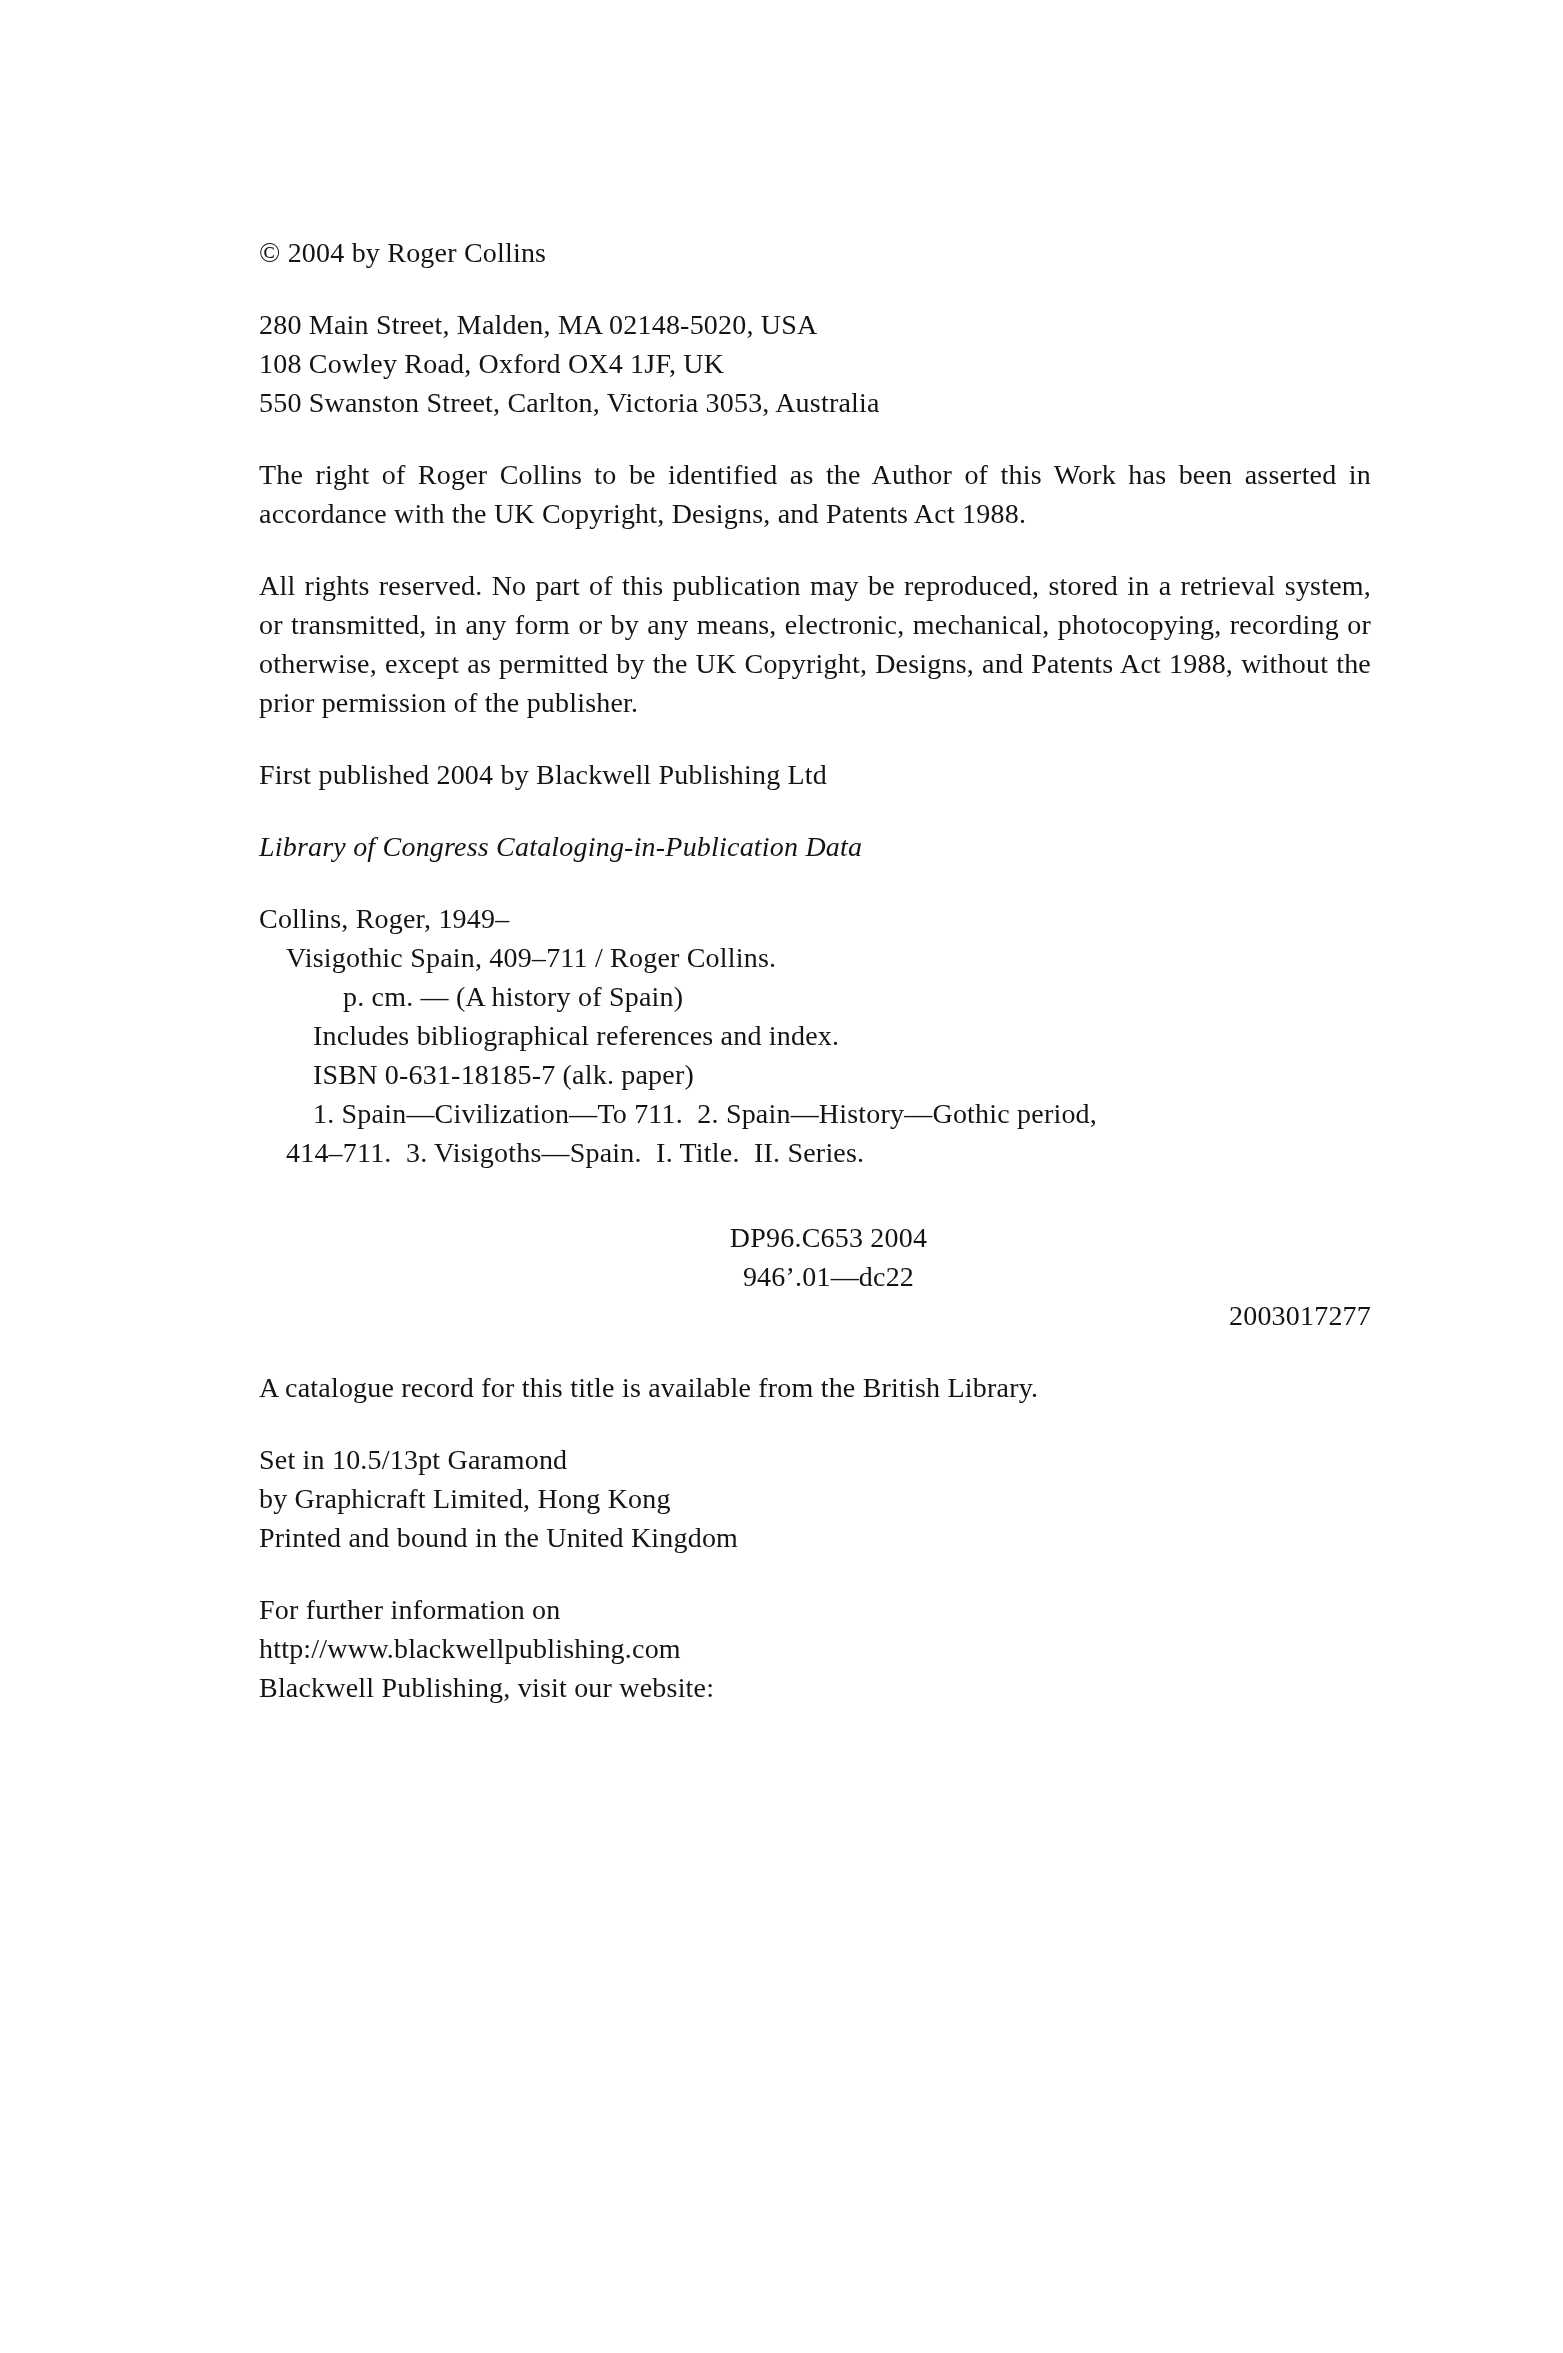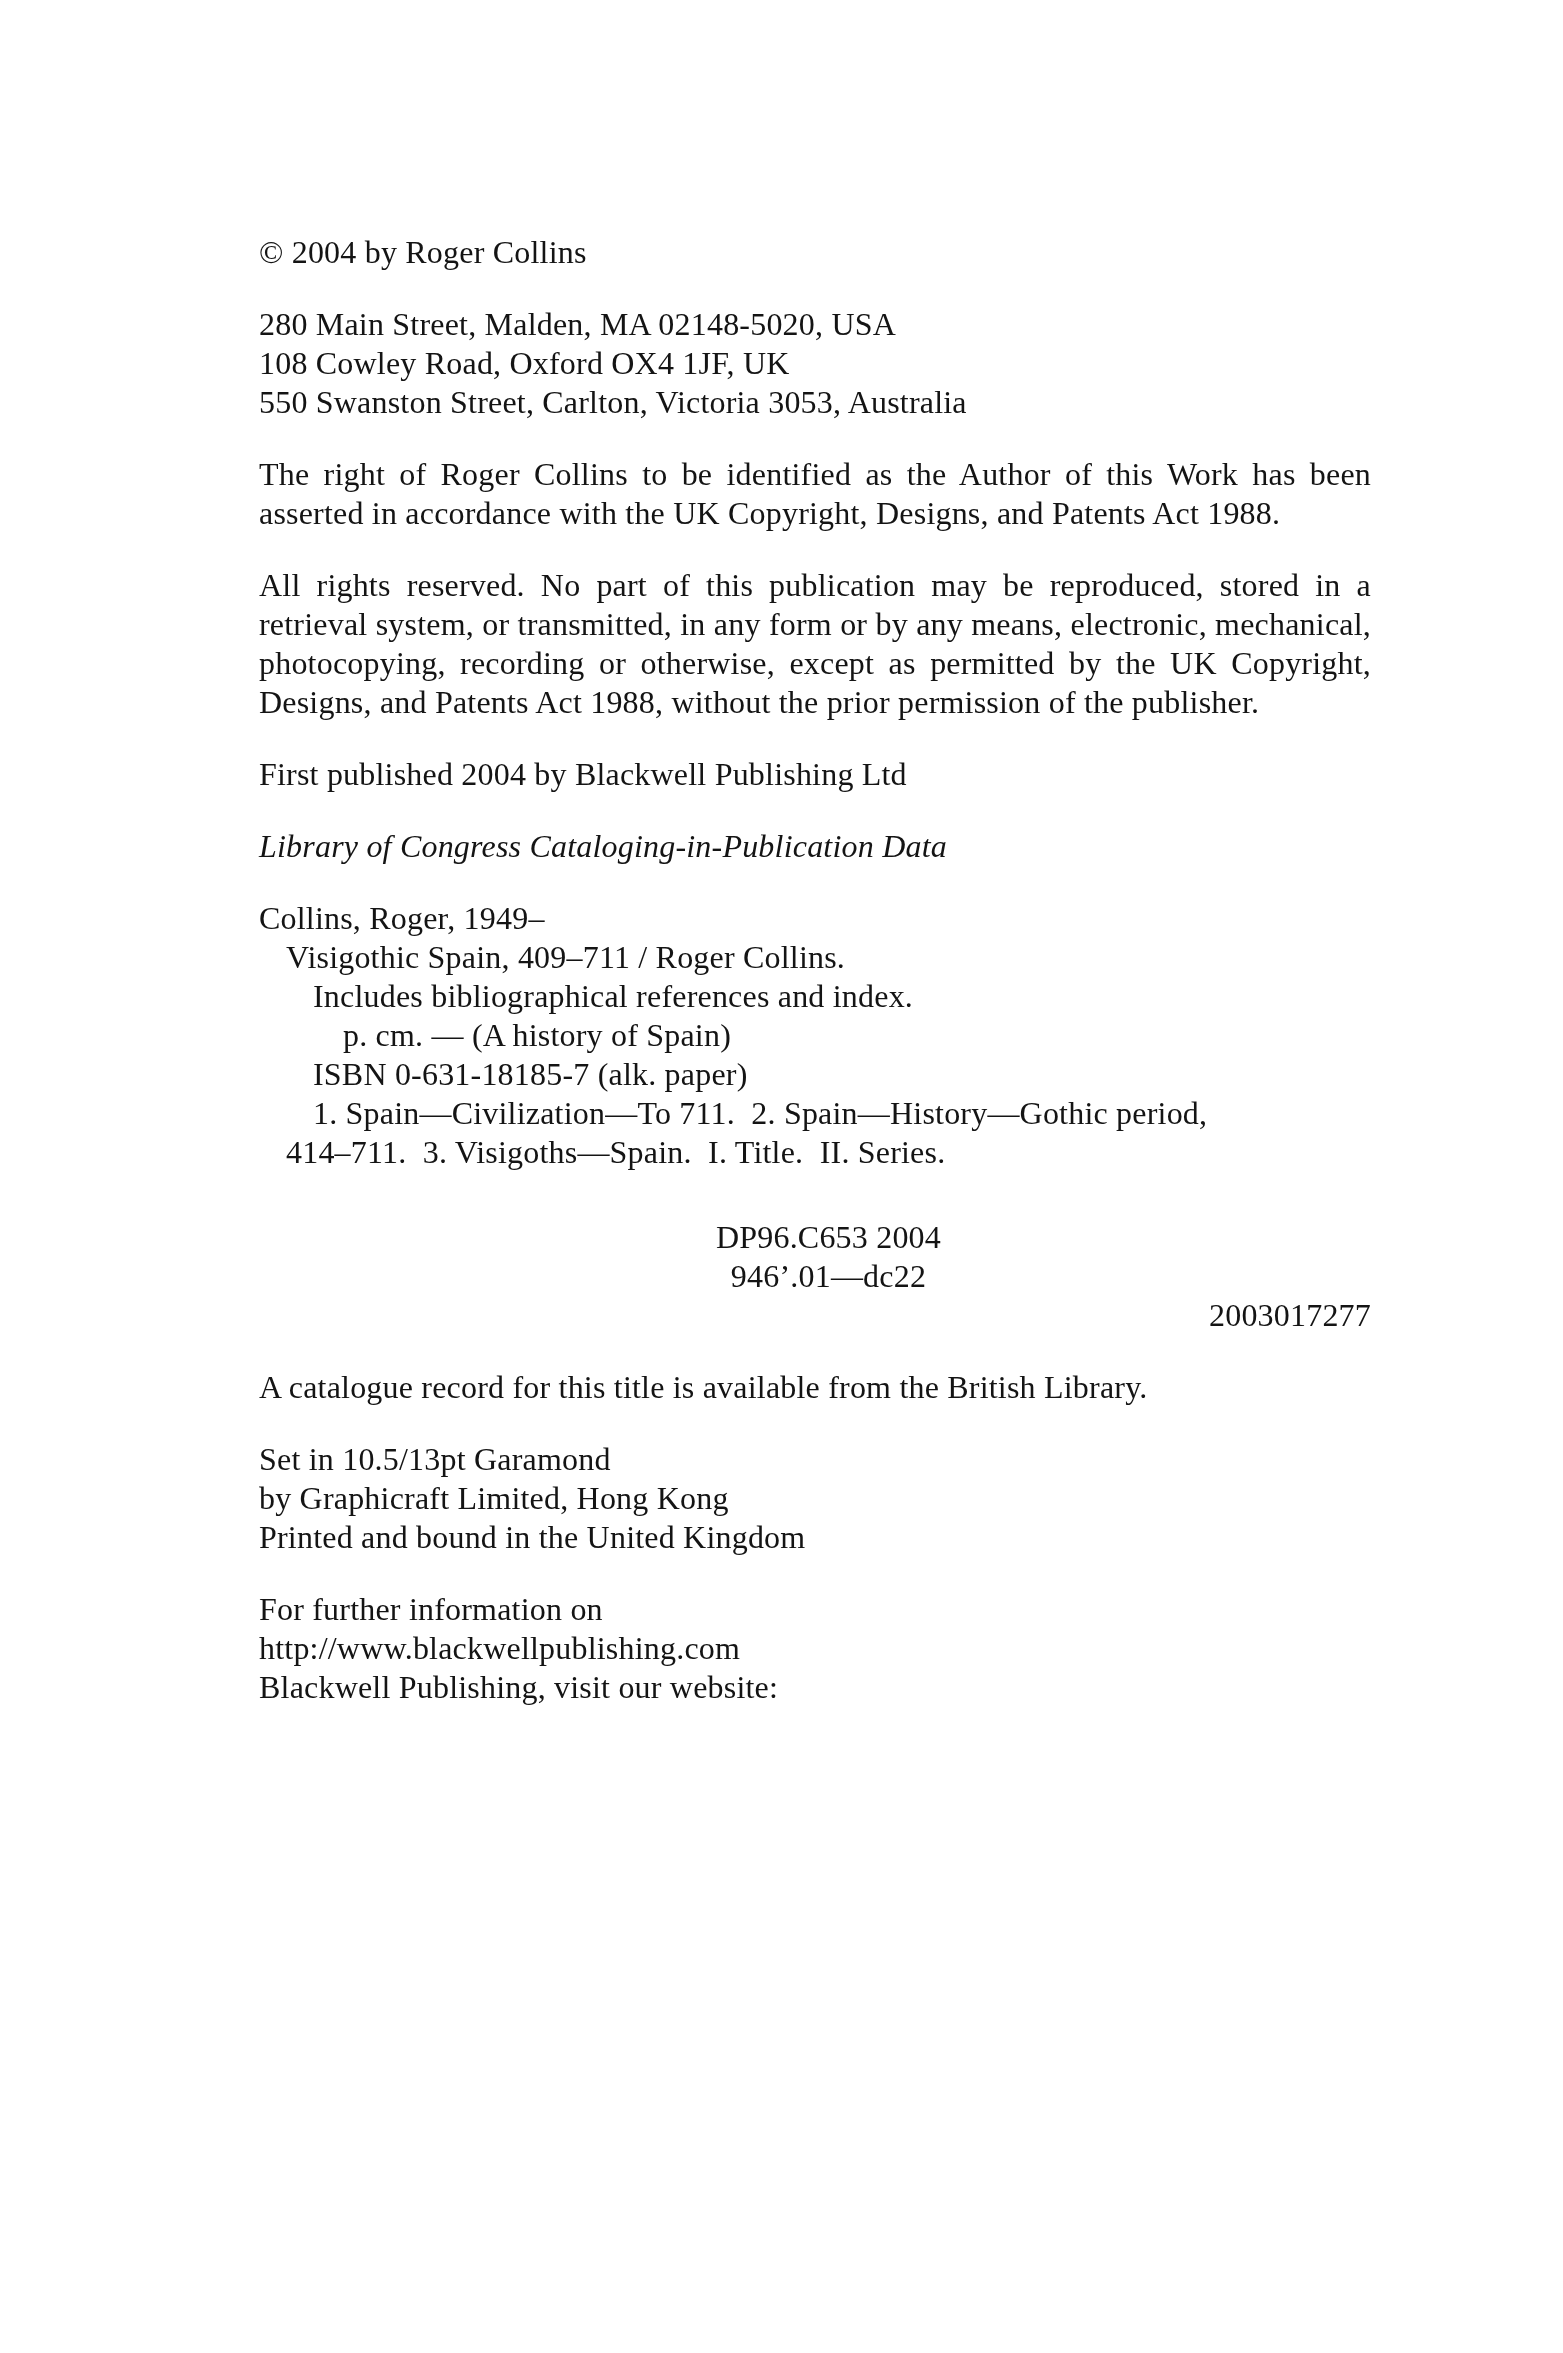--- a/index.html
+++ b/index.html
@@ -12,21 +12,21 @@
     height: 2354px;
     position: relative;
     font-family: "Liberation Serif", "DejaVu Serif", serif;
     color: #141414;
   }
   .page-text {
     position: absolute;
     left: 259px;
     top: 233px;
     width: 1112px;
-    font-size: 32px;
+    font-size: 28px;
     line-height: 39px;
     letter-spacing: 0.2px;
   }
   .block {
     margin: 0 0 33px 0;
   }
   .para {
     text-align: justify;
   }
   .line {
@@ -73,22 +73,22 @@
     <div class="line">First published 2004 by Blackwell Publishing Ltd</div>
   </div>
 
   <div class="block">
     <div class="line italic">Library of Congress Cataloging-in-Publication Data</div>
   </div>
 
   <div class="block">
     <div class="line">Collins, Roger, 1949–</div>
     <div class="line ind-1">Visigothic Spain, 409–711 / Roger Collins.</div>
+    <div class="line ind-3">p. cm. — (A history of Spain)</div>
     <div class="line ind-2">Includes bibliographical references and index.</div>
-    <div class="line ind-3">p. cm. — (A history of Spain)</div>
     <div class="line ind-2">ISBN 0-631-18185-7 (alk. paper)</div>
     <div class="line ind-2">1. Spain—Civilization—To 711.  2. Spain—History—Gothic period,</div>
     <div class="line ind-1">414–711.  3. Visigoths—Spain.  I. Title.  II. Series.</div>
   </div>
 
   <div class="catalog-numbers">
     <div class="line">DP96.C653 2004</div>
     <div class="line">946’.01—dc22</div>
   </div>
 

